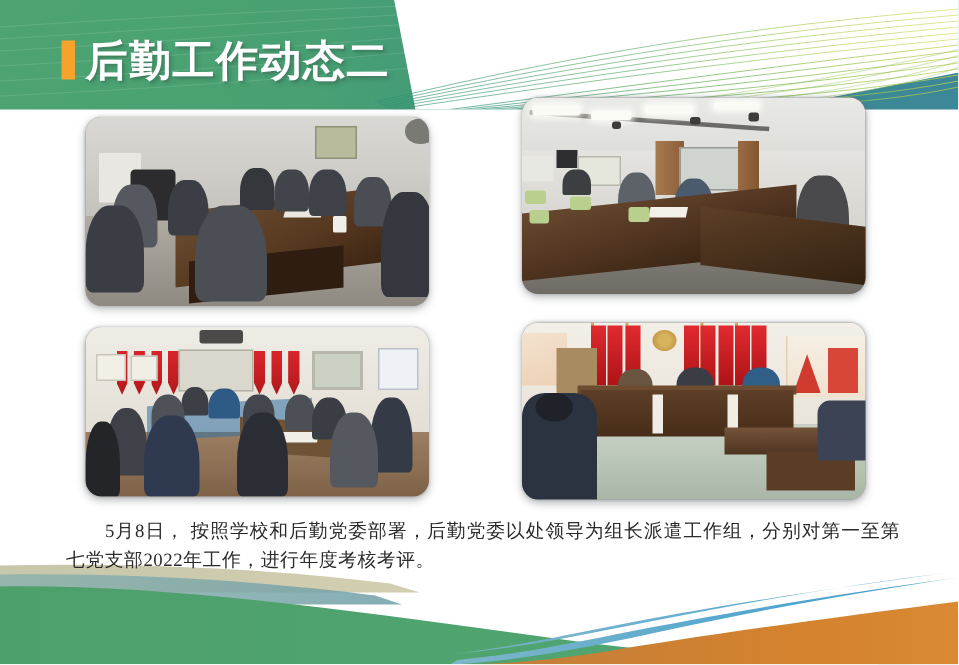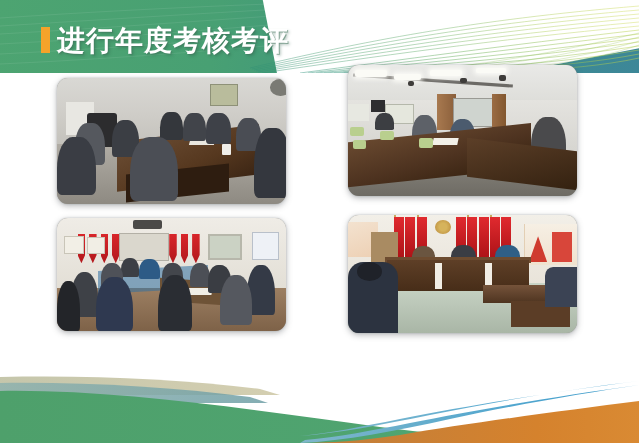--- a/index.html
+++ b/index.html
@@ -299,21 +299,21 @@
       <g stroke="#ffffff" fill="none" stroke-width="0.5" opacity="0.16">
         <path d="M0,18 C120,10 240,4 400,0"></path>
         <path d="M0,26 C130,18 250,10 420,2"></path>
         <path d="M0,34 C140,26 260,16 430,6"></path>
         <path d="M0,44 C150,36 270,24 440,12"></path>
         <path d="M0,54 C160,46 280,34 450,20"></path>
         <path d="M0,64 C170,56 290,44 460,28"></path>
       </g>
     </svg>
     <div class="title-bar"></div>
-    <div class="title-text">进行年度考核考评</div>
+    <div class="title-text">后勤工作动态二</div>
   </div>
 
   <div class="photo" id="photo1">
     <div class="inner">
       <div class="p1-wall"></div>
       <div class="p1-floor"></div>
       <div class="p1-cab"></div>
       <div class="p1-win"></div>
       <div class="p1-clock"></div>
       <div class="p1-chair1"></div>
@@ -436,20 +436,21 @@
       <div class="p4-tbl2"></div>
       <div class="p4-tbl3"></div>
       <div class="p4-fg2"></div>
       <div class="p4-chair"></div>
       <div class="p4-fg1"></div>
       <div class="p4-fg1h"></div>
     </div>
     <span class="ph-cap">红旗与党徽背景前三位评委坐于长桌后进行考评</span>
   </div>
 
+  <p class="body-text">5月8日， 按照学校和后勤党委部署，后勤党委以处领导为组长派遣工作组，分别对第一至第七党支部2022年工作，进行年度考核考评。</p>
 
   <svg class="footer" viewBox="0 0 639 72" preserveAspectRatio="none">
     <defs>
       <linearGradient id="fgGreen" x1="0" y1="0" x2="1" y2="0">
         <stop offset="0" stop-color="#4ea06b"></stop>
         <stop offset="0.6" stop-color="#4fa470"></stop>
         <stop offset="1" stop-color="#5aa97a"></stop>
       </linearGradient>
       <linearGradient id="fgBlue" x1="0" y1="0" x2="1" y2="0">
         <stop offset="0" stop-color="#7fb6c9"></stop>

